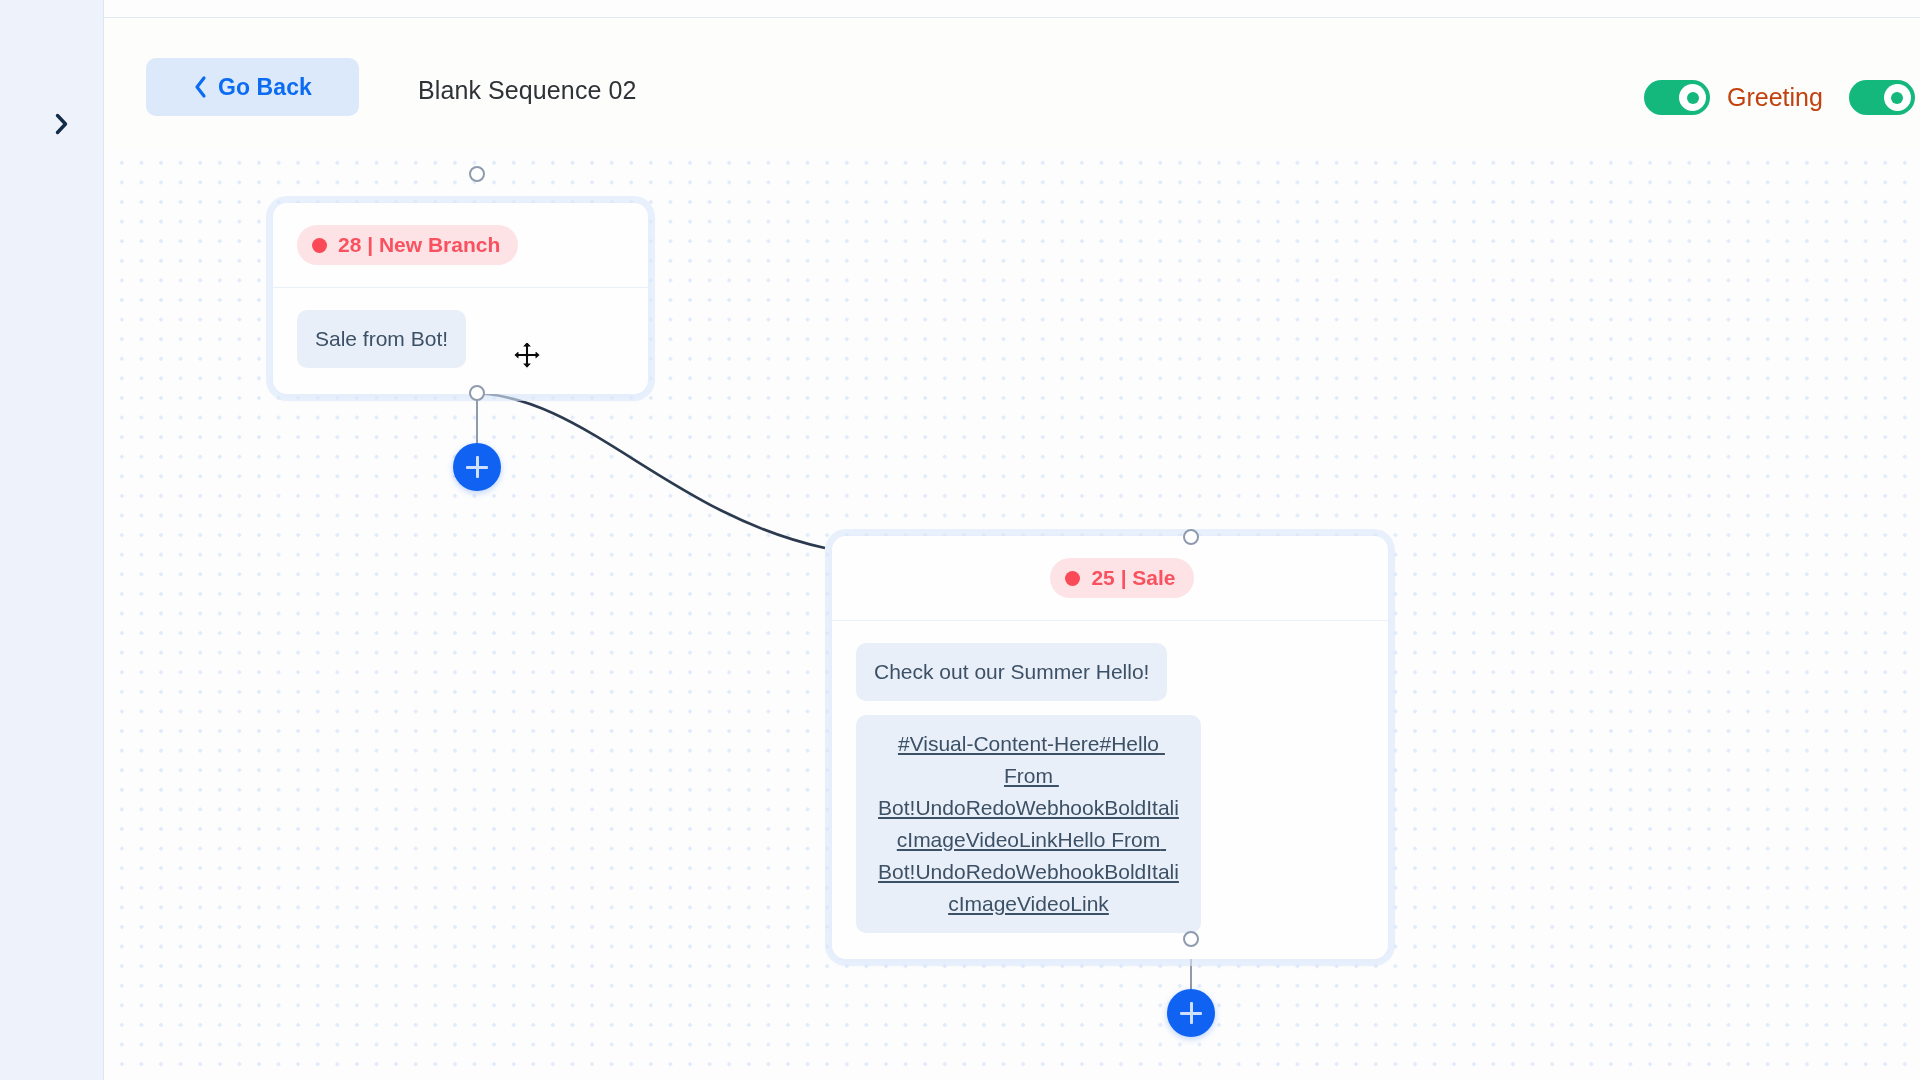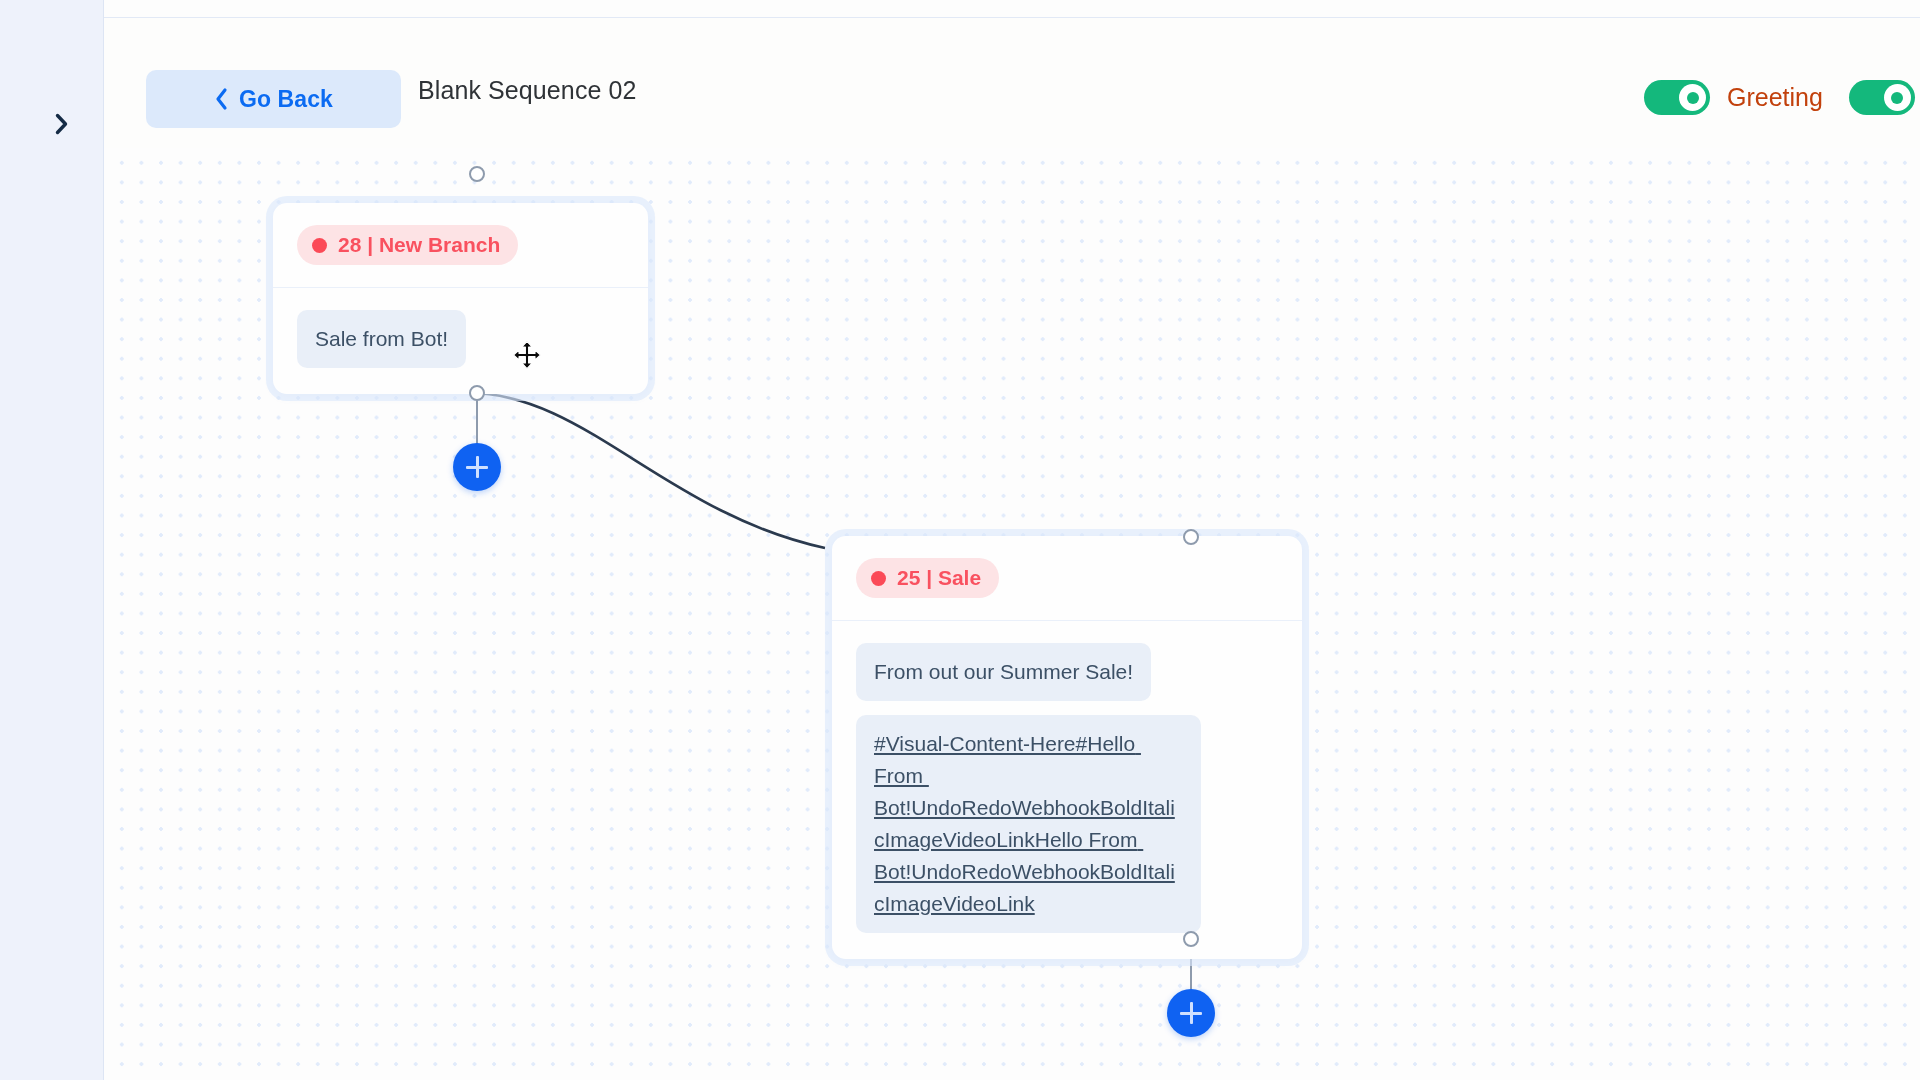--- a/index.html
+++ b/index.html
@@ -58,22 +58,22 @@
     top: 18px;
     width: 1816px;
     height: 130px;
     background: #fdfdfc;
     z-index: 30;
   }
 
   .go-back-btn {
     position: absolute;
     left: 42px;
-    top: 52px;
-    width: 255px;
+    top: 40px;
+    width: 213px;
     height: 58px;
     background: #dce9fb;
     border: none;
     border-radius: 10px;
     display: flex;
     align-items: center;
     justify-content: center;
     gap: 10px;
     cursor: pointer;
     font-family: "Liberation Sans", sans-serif;
@@ -338,31 +338,31 @@
         <div class="bubble">Sale from Bot!</div>
       </div>
     </div>
 
     <div class="handle" style="left:364px; top:18px;"></div>
     <div class="handle" style="left:364px; top:237px;"></div>
 
     <div class="add-stem" style="left:371px; top:247px; height:62px;"></div>
     <button class="add-btn" style="left:348px; top:295px;"></button>
 
-    <div class="node" style="left:727px; top:388px; width:470px;">
+    <div class="node" style="left:727px; top:388px; width:556px;text-align:center;">
 
       <div class="node-header">
         <span class="node-badge">
           <span class="dot"></span>
           <span>25 | Sale</span>
         </span>
       </div>
 
       <div class="node-body">
-        <div class="bubble">From out our Summer Sale!</div>
+        <div class="bubble">Check out our Summer Hello!</div>
         <div class="bubble wide">#Visual-Content-Here#Hello From Bot!UndoRedoWebhookBoldItalicImageVideoLinkHello From Bot!UndoRedoWebhookBoldItalicImageVideoLink</div>
       </div>
     </div>
 
     <div class="handle" style="left:1078px; top:381px;"></div>
     <div class="handle" style="left:1078px; top:783px;"></div>
 
     <div class="add-stem" style="left:1085px; top:793px; height:62px;"></div>
     <button class="add-btn" style="left:1062px; top:841px;"></button>
 

